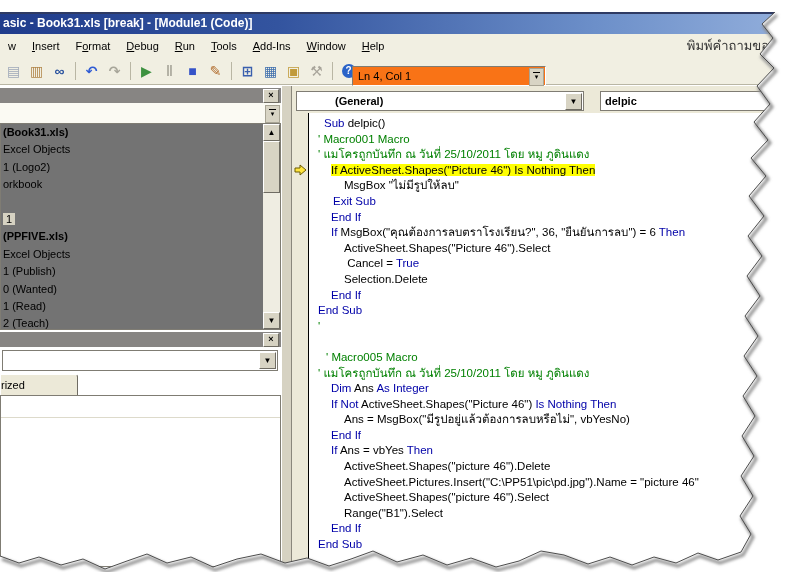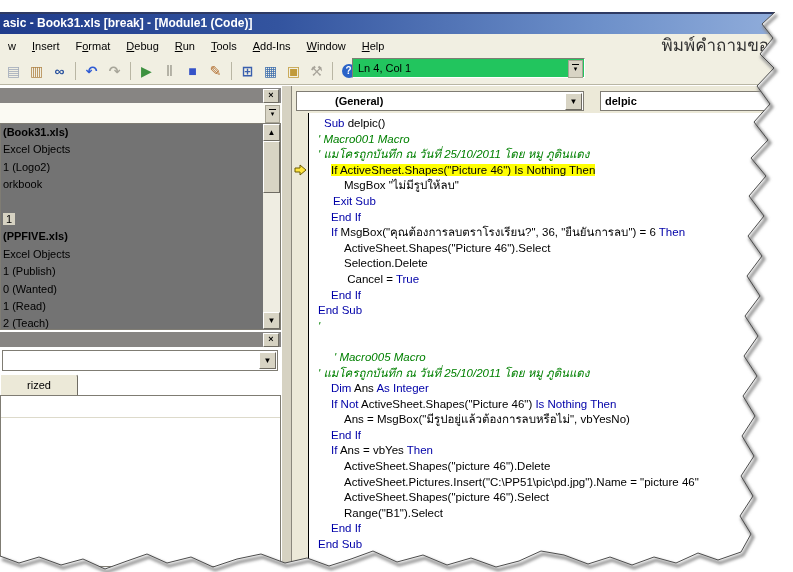--- a/index.html
+++ b/index.html
@@ -9,32 +9,32 @@
   #titlebar{position:absolute;left:0;top:0;width:793px;height:22px;
     background:linear-gradient(90deg,#203c8c 0%,#33549f 35%,#6c8fc9 75%,#93afdc 100%);
     border-top:2px solid #2e3a63;box-sizing:border-box;}
   #titlebar .t{color:#fff;font-weight:bold;font-size:12px;line-height:19px;padding-left:3px;
     white-space:nowrap;}
   
   #menubar{position:absolute;left:0;top:22px;width:793px;height:24px;background:#f1efe2;
     border-bottom:1px solid #e2dfcf;font-size:11px;color:#000;display:flex;align-items:center;}
   .menu-item{padding:0 8px;line-height:24px;cursor:default;}
   .menu-item u{text-decoration:underline;}
-  #helpbox{position:absolute;right:18px;top:22px;height:24px;line-height:24px;font-size:17px;
+  #helpbox{position:absolute;right:18px;top:22px;height:24px;line-height:24px;font-size:13px;
     color:#333;padding:0 6px;}
   
   #toolbar{position:absolute;left:0;top:46px;width:793px;height:27px;background:#f1efe2;
     border-bottom:1px solid #b9b6a4;display:flex;align-items:center;padding-left:2px;box-sizing:border-box;}
   .tb-icon{width:21px;height:20px;display:inline-flex;align-items:center;justify-content:center;
     font-size:14px;margin:0 1px;cursor:default;}
   .tb-icon.bold{font-weight:bold;}
   .tb-icon.round span{display:inline-block;width:14px;height:14px;border-radius:50%;
     background:#2a63c8;color:#fff;font-size:10px;font-weight:bold;line-height:14px;text-align:center;}
   .tb-sep{width:1px;height:18px;background:#b9b6a4;margin:0 4px;}
-  #lncol{position:absolute;left:352px;top:46px;width:233px;height:20px;background:#22c55e;
+  #lncol{position:absolute;left:352px;top:54px;width:194px;height:20px;background:#f97316;
     border-top:1px solid #7f7c73;border-left:1px solid #7f7c73;
     border-bottom:1px solid #fff;border-right:1px solid #fff;box-sizing:border-box;}
   #lncol .txt{font-size:11px;line-height:18px;padding-left:5px;color:#000;}
   .ovf{position:absolute;right:1px;top:1px;width:13px;height:16px;background:#d8d4c4;
     border:1px solid #a8a494;text-align:center;font-size:7px;line-height:6px;cursor:default;}
   .ovf:before{content:"";display:block;width:7px;margin:3px auto 1px;border-top:1px solid #000;}
   
   .panel-hdr{position:absolute;height:15px;background:#878583;}
   .xbtn{position:absolute;right:2px;top:1px;width:14px;height:12px;background:#d6d2c2;
     border:1px solid #fff;border-right-color:#6f6c63;border-bottom-color:#6f6c63;
@@ -56,41 +56,41 @@
     border-right-color:#6f6c63;border-bottom-color:#6f6c63;box-sizing:border-box;cursor:default;}
   
   #props-combo{position:absolute;left:2px;top:338px;width:276px;height:21px;background:#fff;
     border:1px solid #7f7c73;box-sizing:border-box;}
   .dd-btn{position:absolute;right:1px;top:1px;width:17px;height:17px;background:#d8d4c4;
     border:1px solid #fff;border-right-color:#6f6c63;border-bottom-color:#6f6c63;
     box-sizing:border-box;font-size:8px;text-align:center;line-height:15px;cursor:default;}
   #props-tab{position:absolute;left:0px;top:362px;width:78px;height:21px;background:#ece9d8;
     border-top:1px solid #fff;border-right:1px solid #6f6c63;border-left:1px solid #fff;
     border-top-right-radius:3px;box-sizing:border-box;font-size:11px;line-height:20px;
-    text-align:center;padding-right:0;cursor:default;}
+    text-align:left;padding-right:0;cursor:default;}
   #props-grid{position:absolute;left:0;top:383px;width:281px;height:172px;background:#fff;
     border:1px solid #7f7c73;box-sizing:border-box;}
   #props-grid .hline{position:absolute;left:0;top:21px;width:100%;border-top:1px solid #dddacb;}
   
   #splitter{position:absolute;left:281px;top:74px;width:11px;height:481px;background:#d6d2c2;
     border-left:1px solid #fff;border-right:1px solid #8a877c;box-sizing:border-box;cursor:ew-resize;}
   
   #code-top{position:absolute;left:292px;top:74px;width:501px;height:27px;background:#ece9d8;}
   .combo{position:absolute;height:20px;background:#fff;border:1px solid #7f7c73;box-sizing:border-box;
     font-size:11px;font-weight:bold;line-height:18px;padding-left:4px;white-space:nowrap;overflow:hidden;}
   #combo-general{left:296px;top:79px;width:288px;padding-left:38px;}
   #combo-proc{left:600px;top:79px;width:190px;}
   #margin-bar{position:absolute;left:292px;top:101px;width:17px;height:471px;background:#ece9d8;
     border-right:1px solid #000;box-sizing:border-box;}
   #code-area{position:absolute;left:310px;top:101px;width:483px;height:471px;background:#fff;overflow:hidden;}
   #code-lines{position:absolute;left:0;top:3px;width:100%;}
   .code-line{height:15.6px;line-height:15.6px;font-size:11.5px;white-space:pre;color:#000;}
   .code-line.sep{border-top:1px solid #8a877c;}
   .seg.k{color:var(--keyword,#0000a8);}
-  .seg.c{color:var(--comment,#008000);font-style:italic;}
+  .seg.c{color:var(--comment,#008000);}
   .seg.t{color:#000;}
   .code-line .hlspan{background:var(--exec_highlight,#ffff00);color:#000;}
   .code-line .hlspan .seg{color:#000;}
   #exec-arrow{position:absolute;left:2px;width:13px;height:12px;}
   
   #tear{position:absolute;left:0;top:0;width:793px;height:572px;pointer-events:none;}
 </style>
 </head>
 <body>
 
@@ -200,27 +200,27 @@
     <div id="code-lines">
         <div class="code-line" style="padding-left: 14px;"><span class="seg k">Sub </span><span class="seg t">delpic()</span></div>
         <div class="code-line" style="padding-left: 8px;"><span class="seg c">' Macro001 Macro</span></div>
         <div class="code-line" style="padding-left: 8px;"><span class="seg c">' แมโครถูกบันทึก ณ วันที่ 25/10/2011 โดย หมู ภูดินแดง</span></div>
         <div class="code-line" style="padding-left: 21px;"><span class="hlspan"><span class="seg t">If ActiveSheet.Shapes("Picture 46") Is Nothing Then</span></span></div>
         <div class="code-line" style="padding-left: 34px;"><span class="seg t">MsgBox "ไม่มีรูปให้ลบ"</span></div>
         <div class="code-line" style="padding-left: 23px;"><span class="seg k">Exit Sub</span></div>
         <div class="code-line" style="padding-left: 21px;"><span class="seg k">End If</span></div>
         <div class="code-line" style="padding-left: 21px;"><span class="seg k">If </span><span class="seg t">MsgBox("คุณต้องการลบตราโรงเรียน?", 36, "ยืนยันการลบ") = 6 </span><span class="seg k">Then</span></div>
         <div class="code-line" style="padding-left: 34px;"><span class="seg t">ActiveSheet.Shapes("Picture 46").Select</span></div>
+        <div class="code-line" style="padding-left: 34px;"><span class="seg t"> Cancel = </span><span class="seg k">True</span></div>
         <div class="code-line" style="padding-left: 34px;"><span class="seg t">Selection.Delete</span></div>
-        <div class="code-line" style="padding-left: 34px;"><span class="seg t"> Cancel = </span><span class="seg k">True</span></div>
         <div class="code-line" style="padding-left: 21px;"><span class="seg k">End If</span></div>
         <div class="code-line" style="padding-left: 8px;"><span class="seg k">End Sub</span></div>
         <div class="code-line" style="padding-left: 8px;"><span class="seg c">'</span></div>
         <div class="code-line" style="padding-left: 8px;"></div>
-        <div class="code-line" style="padding-left: 24px;"><span class="seg c">' Macro005 Macro</span></div>
+        <div class="code-line" style="padding-left: 16px;"><span class="seg c">' Macro005 Macro</span></div>
         <div class="code-line" style="padding-left: 8px;"><span class="seg c">' แมโครถูกบันทึก ณ วันที่ 25/10/2011 โดย หมู ภูดินแดง</span></div>
         <div class="code-line" style="padding-left: 21px;"><span class="seg k">Dim </span><span class="seg t">Ans </span><span class="seg k">As Integer</span></div>
         <div class="code-line" style="padding-left: 21px;"><span class="seg k">If Not </span><span class="seg t">ActiveSheet.Shapes("Picture 46") </span><span class="seg k">Is Nothing Then</span></div>
         <div class="code-line" style="padding-left: 34px;"><span class="seg t">Ans = MsgBox("มีรูปอยู่แล้วต้องการลบหรือไม่", vbYesNo)</span></div>
         <div class="code-line" style="padding-left: 21px;"><span class="seg k">End If</span></div>
         <div class="code-line" style="padding-left: 21px;"><span class="seg k">If </span><span class="seg t">Ans = vbYes </span><span class="seg k">Then</span></div>
         <div class="code-line" style="padding-left: 34px;"><span class="seg t">ActiveSheet.Shapes("picture 46").Delete</span></div>
         <div class="code-line" style="padding-left: 34px;"><span class="seg t">ActiveSheet.Pictures.Insert("C:\PP51\pic\pd.jpg").Name = "picture 46"</span></div>
         <div class="code-line" style="padding-left: 34px;"><span class="seg t">ActiveSheet.Shapes("picture 46").Select</span></div>
         <div class="code-line" style="padding-left: 34px;"><span class="seg t">Range("B1").Select</span></div>

